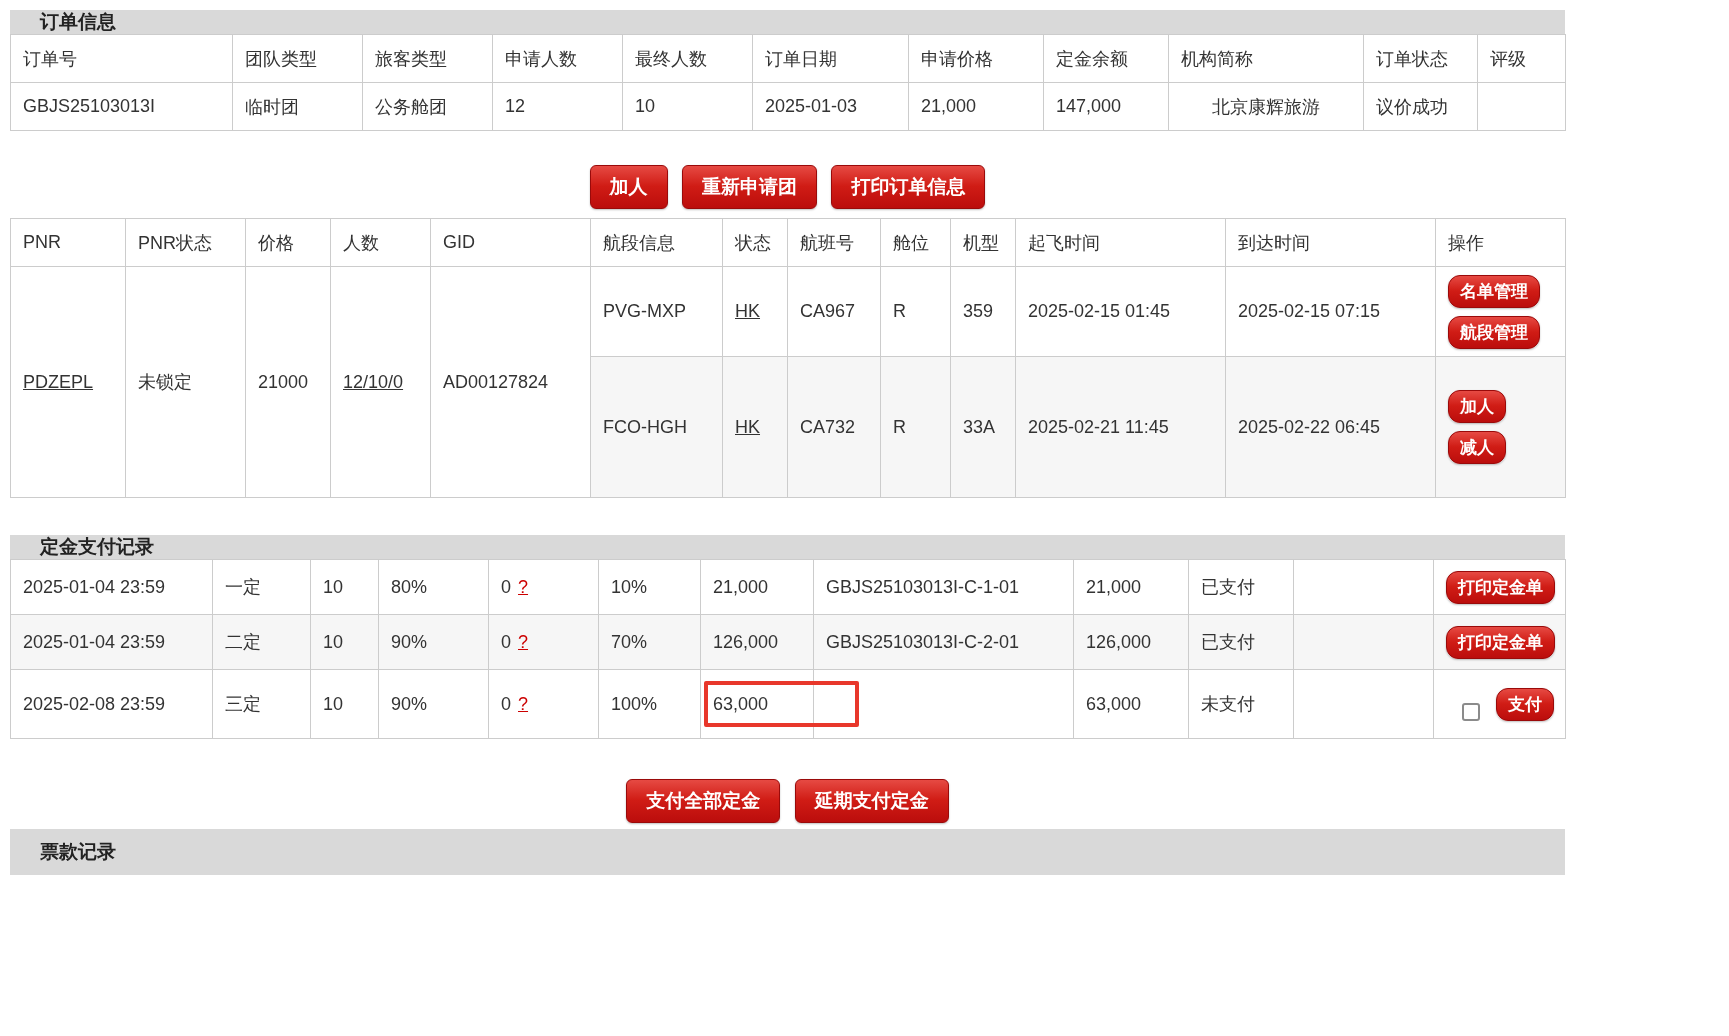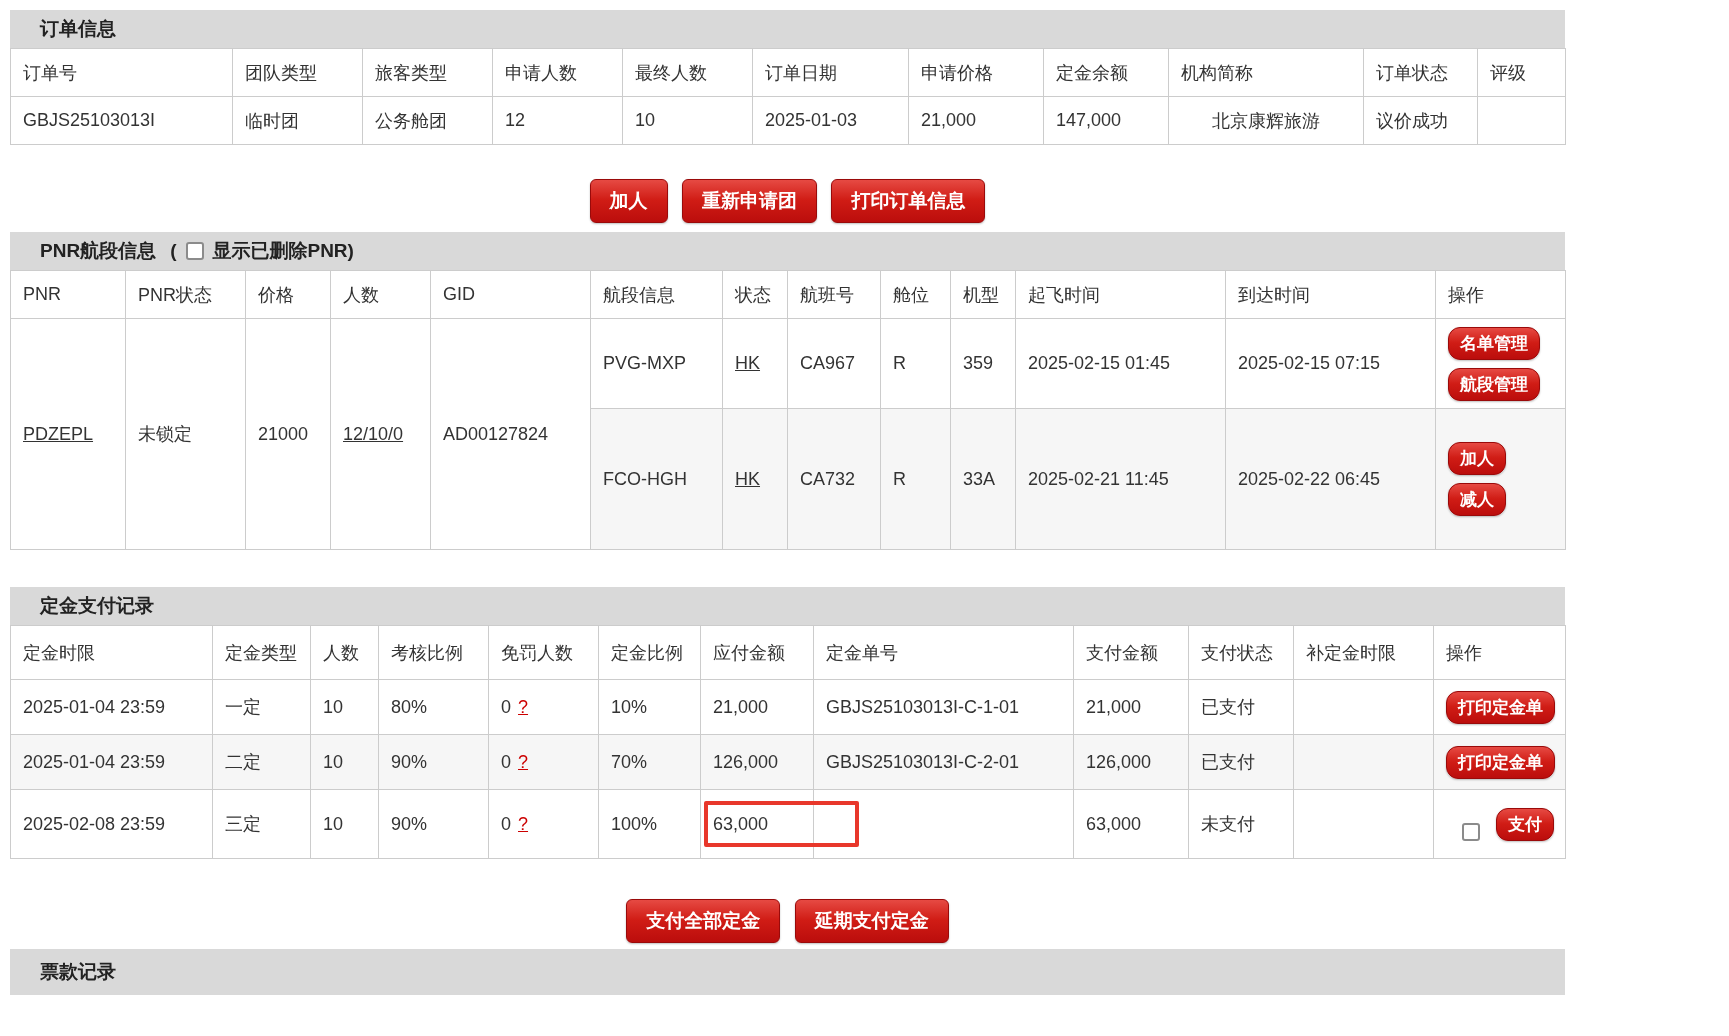--- a/index.html
+++ b/index.html
@@ -8,21 +8,21 @@
     font-family: "Liberation Sans", "DejaVu Sans", sans-serif;
     color: #333;
     width: 1729px; height: 1036px; overflow: hidden;
   }
   .page { padding: 10px 0 0 10px; width: 1729px; height: 1036px; overflow: hidden; }
   .content { width: 1555px; }
 
   .page-title { font-size: 21px; font-weight: bold; color: #1a1a1a; margin: 2px 0 17px 2px; }
 
   .section-bar {
-    height: 38px; background: #d9d9d9; display: flex; align-items: center;
+    height: 24px; background: #d9d9d9; display: flex; align-items: center;
     padding-left: 30px; font-size: 19px; font-weight: bold; color: #222;
   }
 
   table { border-collapse: collapse; table-layout: fixed; width: 1555px; font-size: 18px; color: #333; }
   th, td { border: 1px solid #ccc; padding: 2px 12px; text-align: left; font-weight: normal; vertical-align: middle; overflow: hidden; }
   th { color: #333; background: #fff; }
   td.center { text-align: center; }
   tr.stripe > td.seg-cell { background: #f6f6f6; }
   tr.stripe-full > td { background: #f6f6f6; }
 
@@ -123,26 +123,20 @@
       </tr>
     </tbody>
       </table>
 
     <div class="btn-row btn-row-1">
       <button class="btn btn-lg">加人</button>
       <button class="btn btn-lg">重新申请团</button>
       <button class="btn btn-lg">打印订单信息</button>
     </div>
 
-    <div class="section-bar">
-      <span>PNR航段信息</span>
-      <span style="margin-left:14px;">(</span>
-      <input type="checkbox" class="checkbox bar-check" style="">
-      <span>显示已删除PNR)</span>
-    </div>
     <table>
       <colgroup>
         <col style="width:115px">
           <col style="width:120px">
           <col style="width:85px">
           <col style="width:100px">
         <col style="width:160px">
           <col style="width:132px">
           <col style="width:65px">
           <col style="width:93px">
@@ -228,34 +222,20 @@
         <col style="width:110px">
           <col style="width:102px">
           <col style="width:113px">
           <col style="width:260px">
         <col style="width:115px">
           <col style="width:105px">
           <col style="width:140px">
           <col style="width:132px">
       </colgroup>
       <tbody>
-          <tr class="h54">
-        <th>定金时限</th>
-        <th>定金类型</th>
-        <th>人数</th>
-        <th>考核比例</th>
-        <th>免罚人数</th>
-        <th>定金比例</th>
-        <th>应付金额</th>
-        <th>定金单号</th>
-        <th>支付金额</th>
-        <th>支付状态</th>
-        <th>补定金时限</th>
-        <th>操作</th>
-      </tr>
       <tr class="h55">
         <td>2025-01-04 23:59</td>
         <td>一定</td>
         <td>10</td>
         <td>80%</td>
         <td><span>0</span><a class="help-q">?</a></td>
         <td>10%</td>
         <td>21,000</td>
         <td>GBJS25103013I-C-1-01</td>
         <td>21,000</td>

